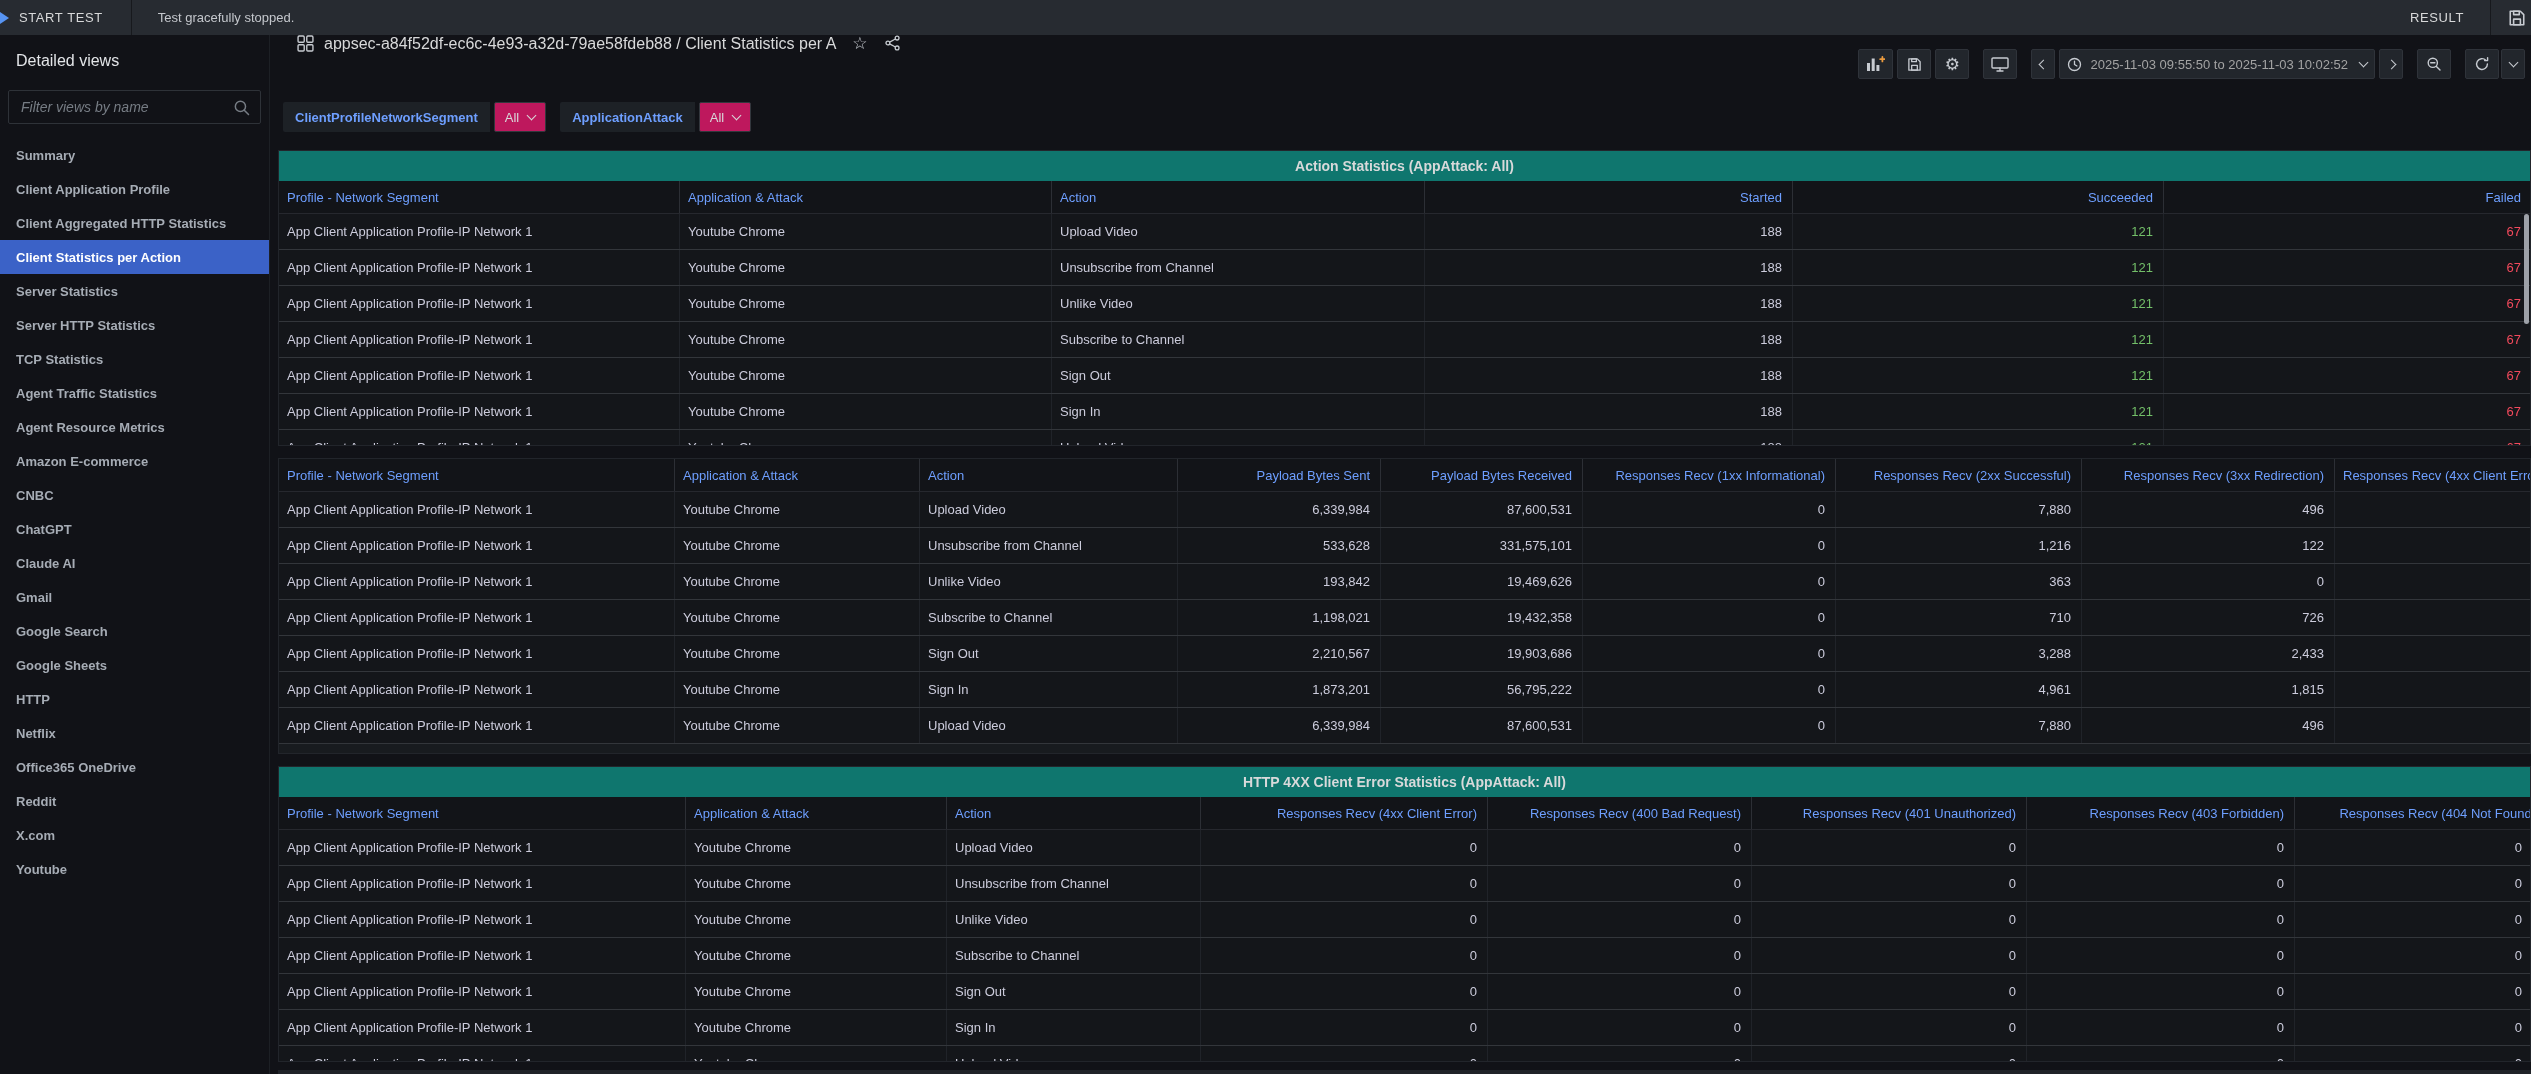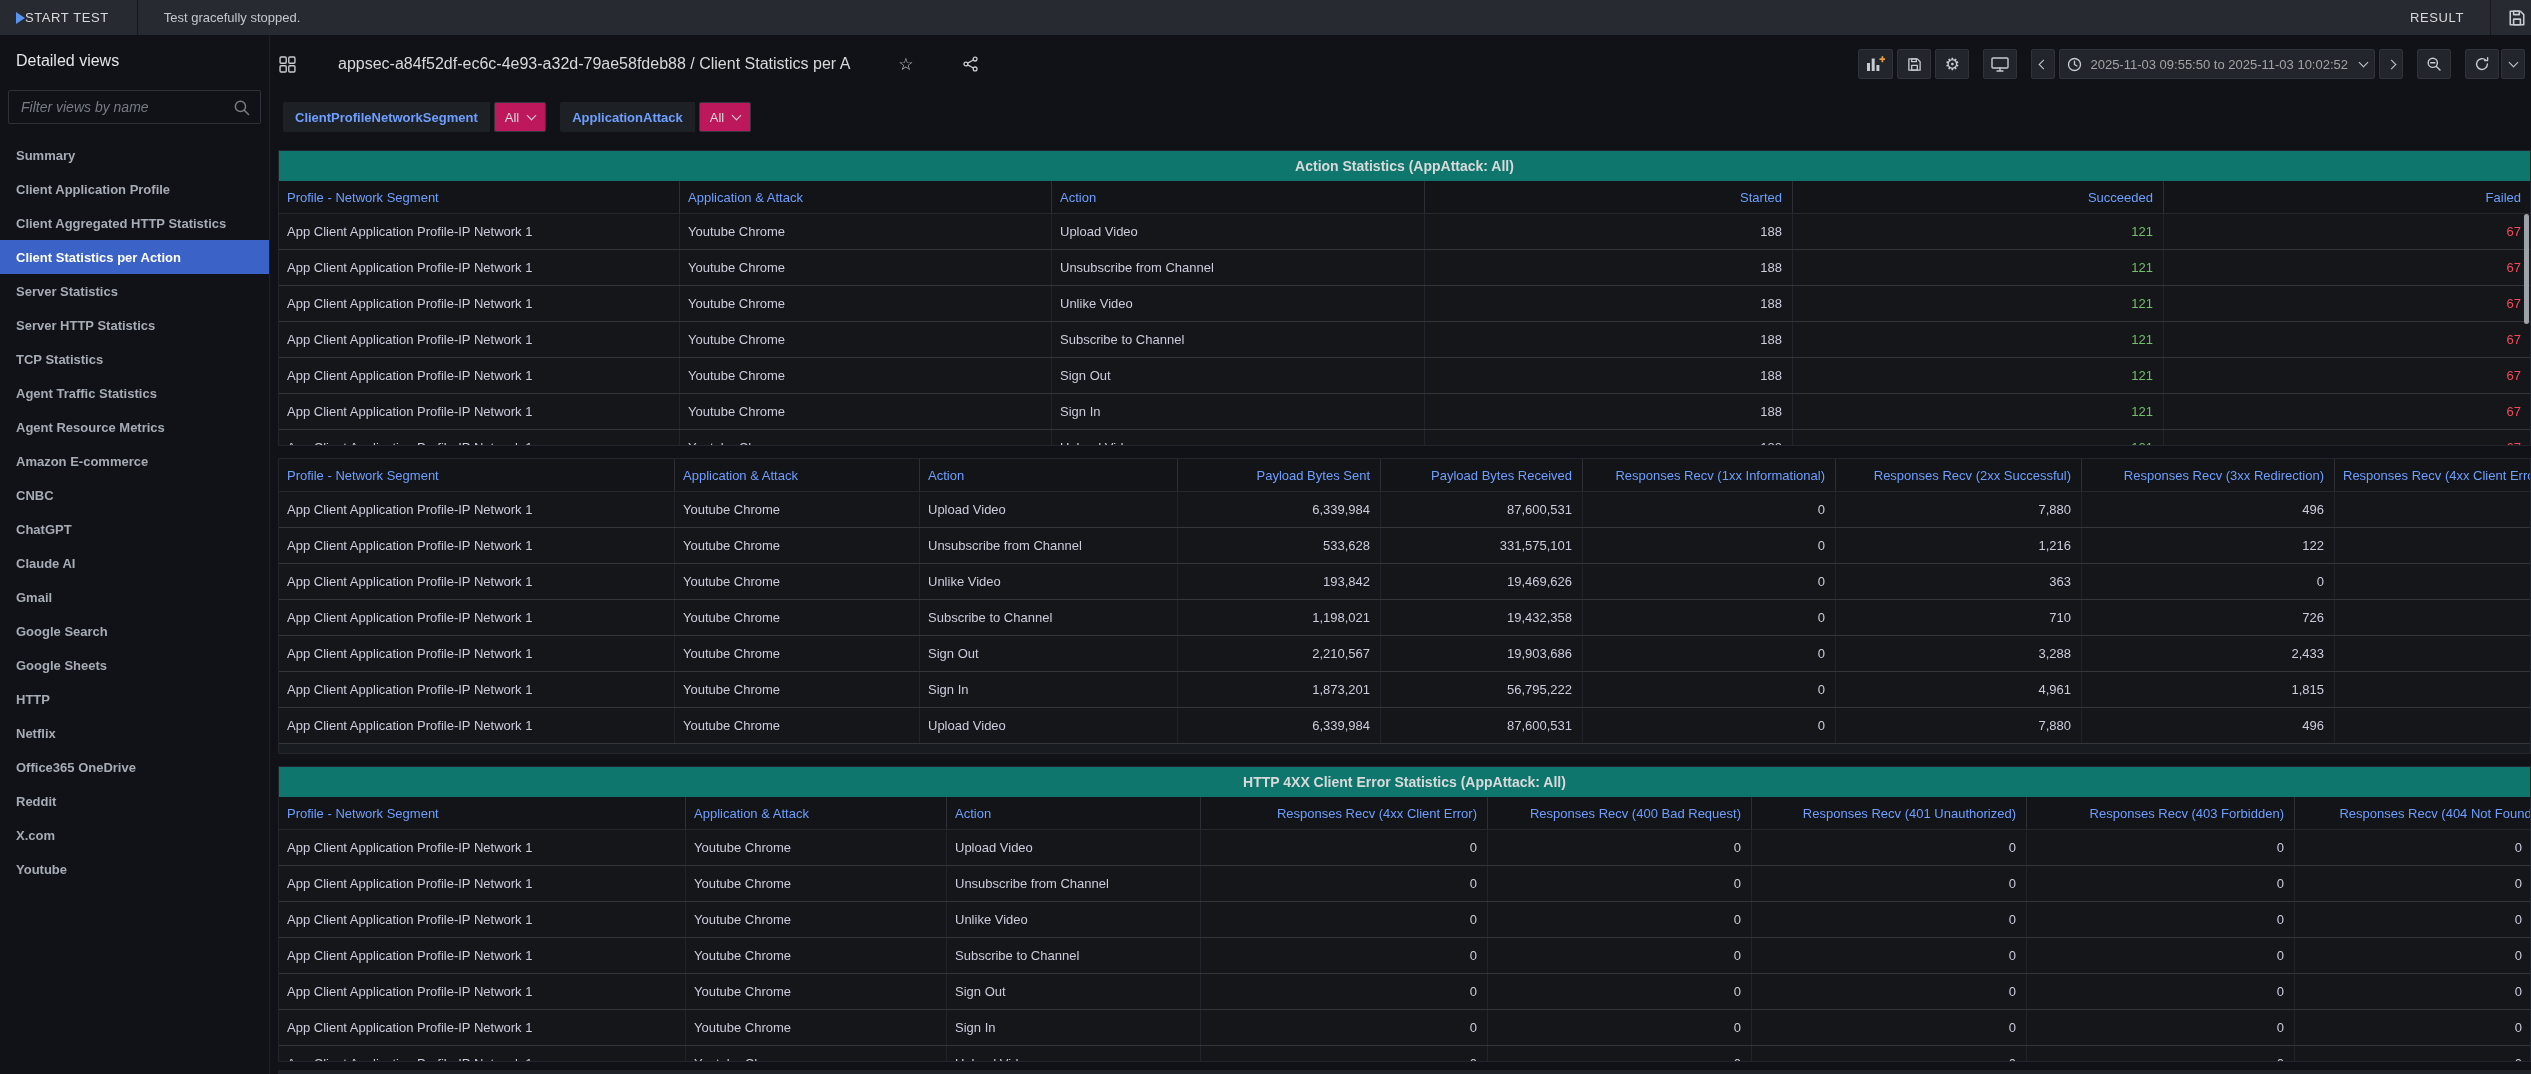--- a/index.html
+++ b/index.html
@@ -8,21 +8,21 @@
     width:2531px; height:1074px; overflow:hidden; position:relative;
     background:#111217; color:#ccccdc;
     font-family:"Liberation Sans", sans-serif;
   }
   svg { display:block; }
   .stroke-ic { fill:none; stroke:#c7cbd1; stroke-width:1.4; stroke-linecap:round; stroke-linejoin:round; }
 
   
   .topbar { position:absolute; top:0; left:0; right:0; height:35px;
     background:#272b31; display:flex; align-items:center; font-size:13px; color:#d8d9da; }
-  .tb-start { display:flex; align-items:center; padding:0 28px 0 16px; letter-spacing:.6px; font-weight:500; }
+  .tb-start { display:flex; align-items:center; gap:10px; padding:0 28px 0 0; letter-spacing:.6px; font-weight:500; }
   .play-tri { width:0; height:0; border-left:9px solid #5794f2; border-top:6px solid transparent; border-bottom:6px solid transparent; }
   .tb-div { width:1px; align-self:stretch; background:#17191d; }
   .tb-msg { margin-left:26px; color:#c4c7cc; }
   .tb-right { margin-left:auto; display:flex; align-items:center; height:100%; }
   .tb-result { padding:0 26px; letter-spacing:.6px; font-weight:500; }
   .tb-save { padding:0 0 0 14px; width:40px; overflow:hidden; }
 
   
   .sidebar { position:absolute; top:35px; left:0; bottom:0; width:270px;
     background:#111217; border-right:1px solid #1d2025; }
@@ -31,21 +31,21 @@
     display:flex; align-items:center; padding:0 10px; background:#111217; }
   .sb-filter input { flex:1; background:transparent; border:none; outline:none;
     font-family:"Liberation Sans",sans-serif; font-style:italic; font-size:14px; color:#aab0b7; }
   .sb-filter input::placeholder { color:#767c84; font-style:italic; }
   .side-item { height:34px; display:flex; align-items:center; padding-left:16px;
     font-size:13px; font-weight:700; color:#a6acb5; cursor:pointer; white-space:nowrap; }
   .side-item.selected { background:#3b62c7; color:#ffffff; }
 
   
   .dash-header { position:absolute; top:35px; left:271px; right:0; height:58px;
-    display:flex; align-items:center; padding-left:8px;gap:32px; }
+    display:flex; padding-left:26px; }
   .bc-title { margin-left:10px; font-size:16px; color:#d8d9da; white-space:nowrap; }
   .bc-ic { margin-left:16px; font-size:17px; color:#c7cbd1; line-height:1; }
   .dash-tools { position:absolute; right:6px; top:49px; display:flex; align-items:center; }
   .tbtn { height:30px; min-width:34px; padding:0 7px; background:#22262c; border:1px solid #2f333a;
     border-radius:2px; display:flex; align-items:center; justify-content:center; gap:8px;
     color:#c7cbd1; font-size:13px; margin-left:4px; cursor:pointer; }
   .tbtn.narrow { min-width:24px; padding:0 4px; }
   .gap-l { margin-left:14px; }
   .time-text { color:#a3a3a3; font-size:13px; white-space:nowrap; }
   .gear-glyph { font-size:17px; line-height:1; }

